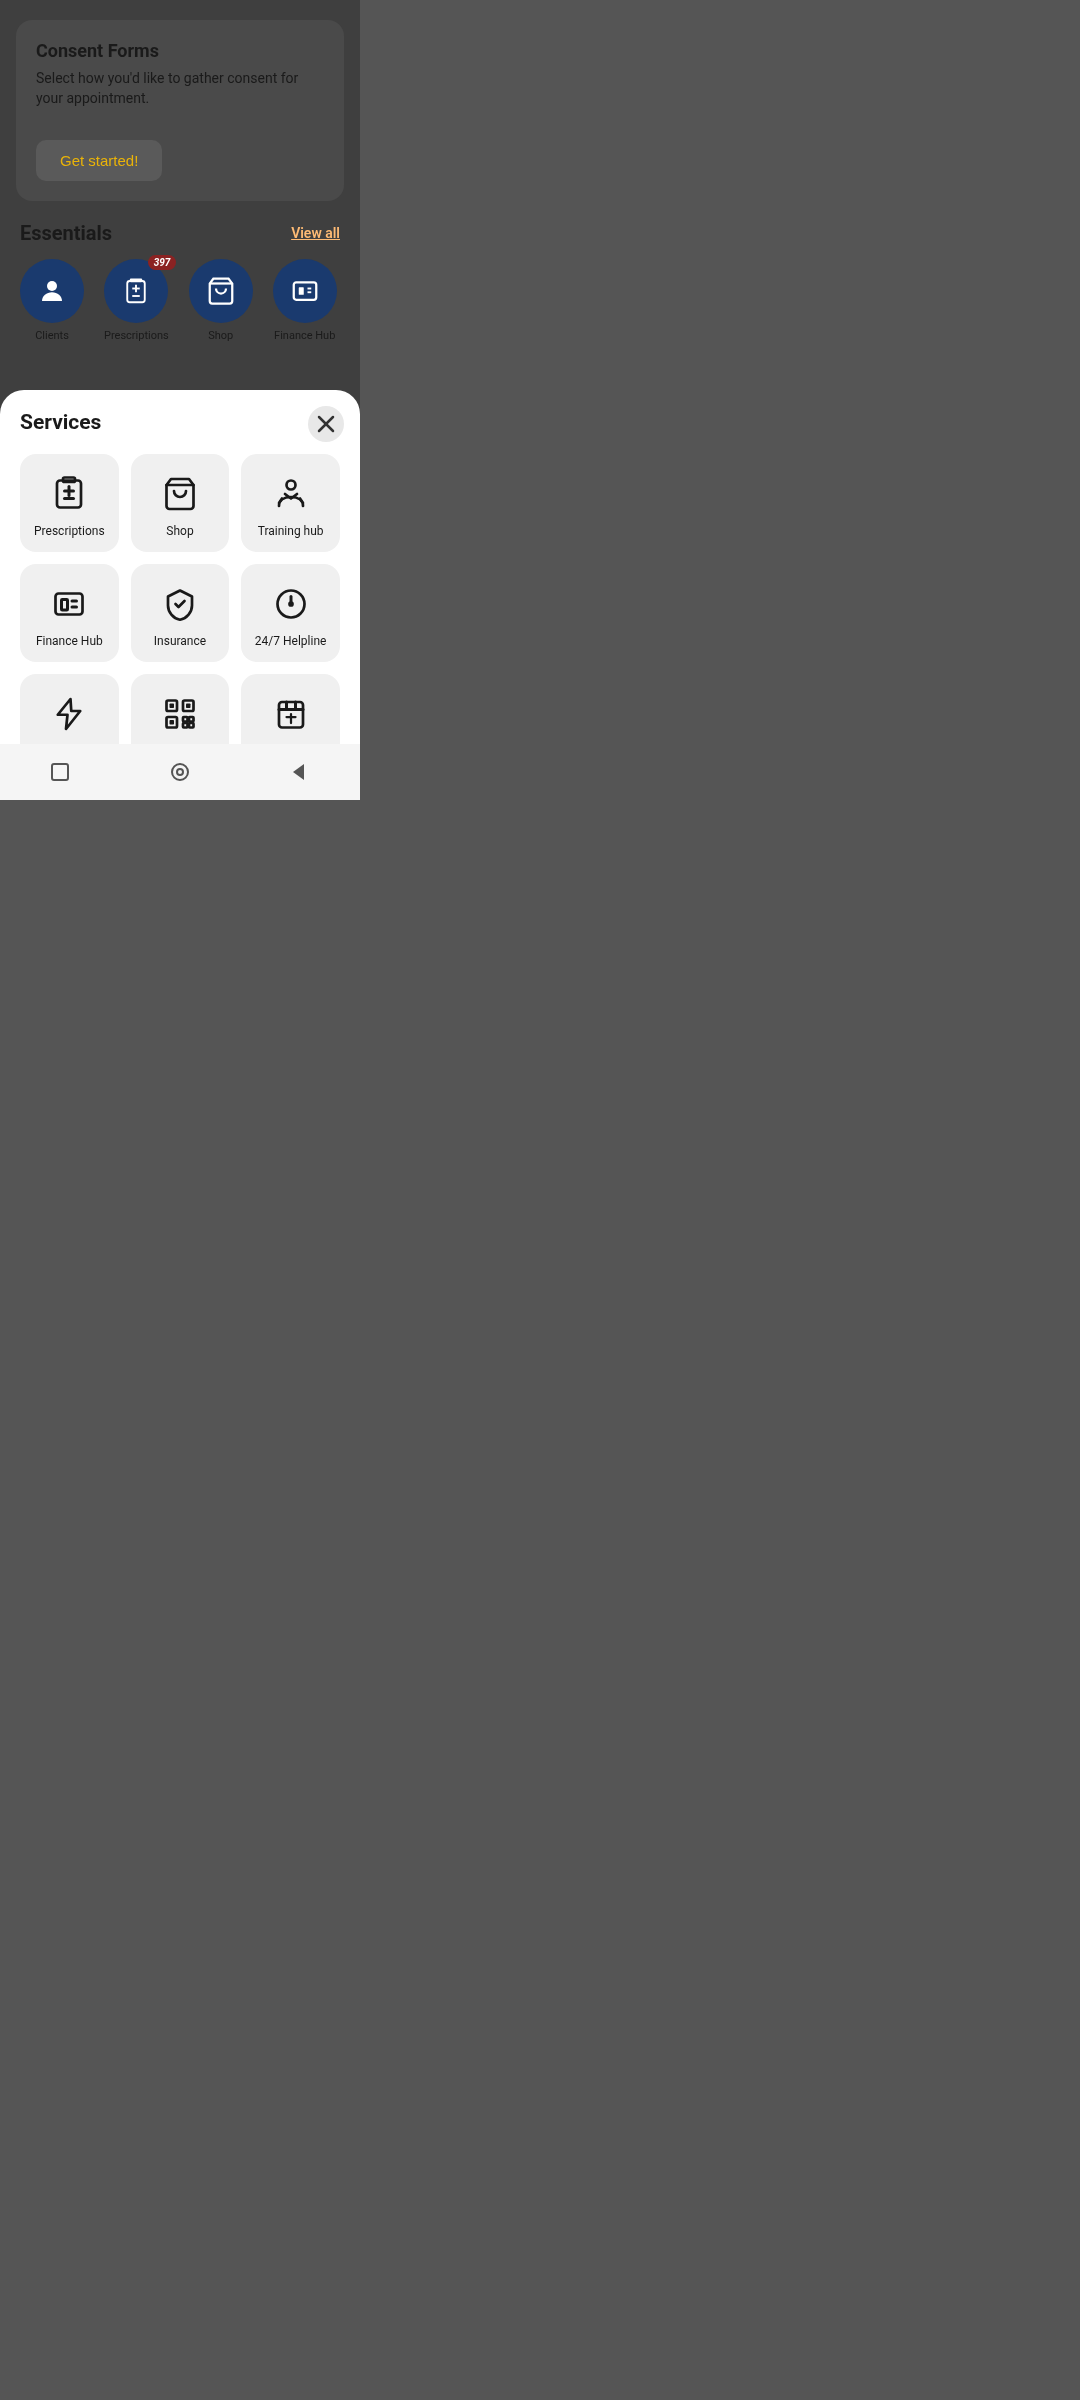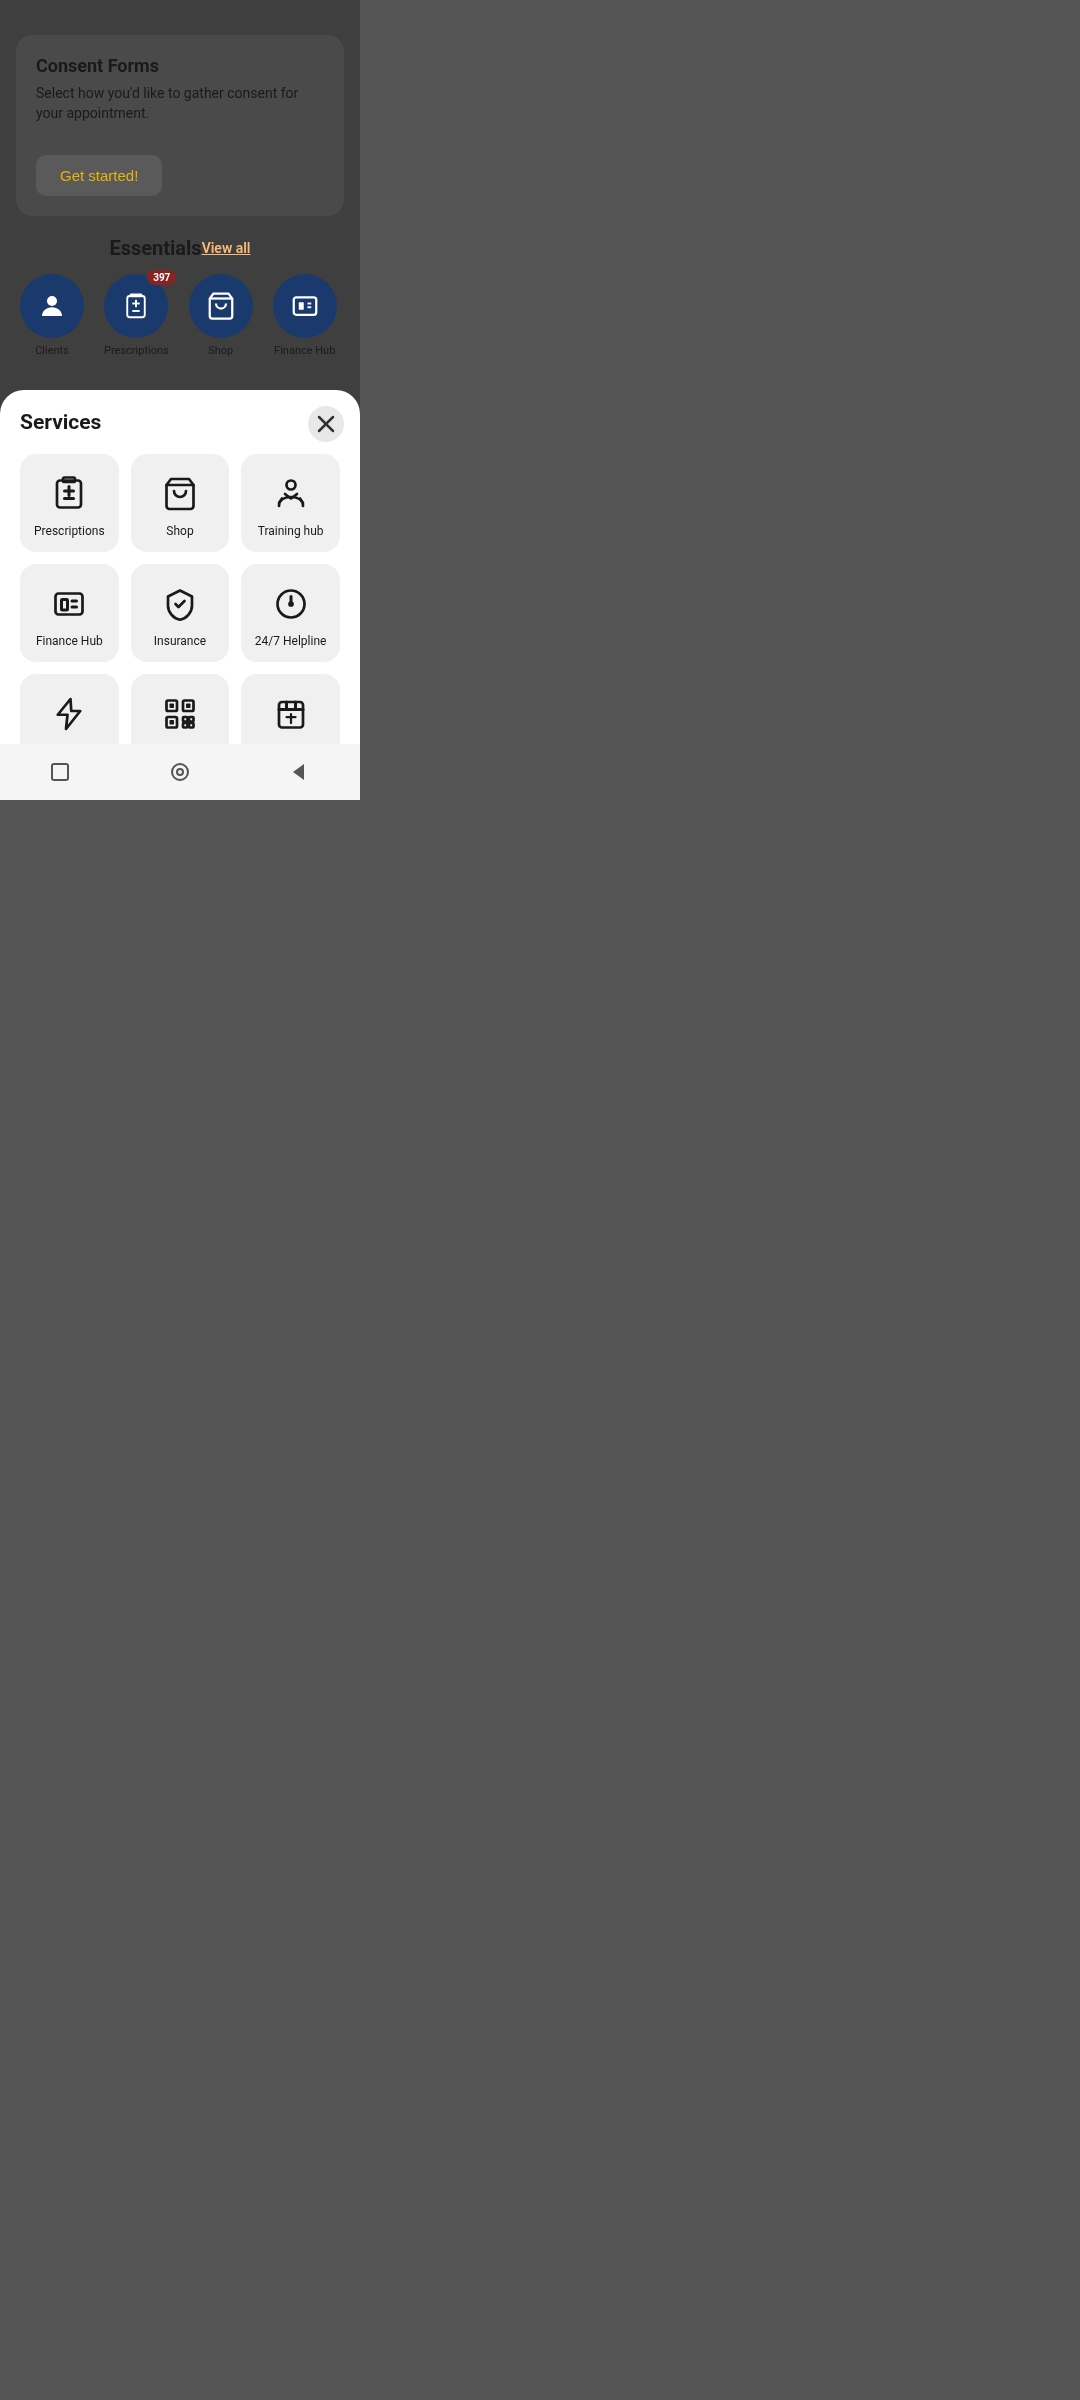--- a/index.html
+++ b/index.html
@@ -18,21 +18,21 @@
     .background {
       position: absolute;
       top: 0; left: 0; right: 0; bottom: 0;
       background: rgba(60, 60, 60, 0.85);
       z-index: 0;
     }
 
     
     .bg-content {
       position: absolute;
-      top: 15px; left: 0; right: 0;
+      top: 0; left: 0; right: 0;
       padding: 20px 16px 0;
       z-index: 1;
     }
 
     .consent-card {
       background: #4a4a4a;
       border-radius: 16px;
       padding: 20px;
       margin-bottom: 20px;
     }
@@ -60,21 +60,21 @@
       color: #eab308;
       cursor: pointer;
     }
 
     .essentials-section {
       padding: 0 4px;
     }
 
     .essentials-header {
       display: flex;
-      justify-content: center;
+      justify-content: space-between;
       align-items: center;
       margin-bottom: 14px;
     }
 
     .essentials-title {
       font-size: 20px;
       font-weight: 700;
       color: #1a1a1a;
     }
 
@@ -113,20 +113,21 @@
       top: -4px;
       right: -8px;
       background: #8b2222;
       color: white;
       font-size: 10px;
       font-weight: 700;
       border-radius: 12px;
       padding: 2px 6px;
       min-width: 28px;
       text-align: center;
+      font-style: italic;
     }
 
     .icon-label {
       text-align: center;
       font-size: 11px;
       color: #1a1a1a;
       margin-top: 6px;
     }
 
     .icon-col {

